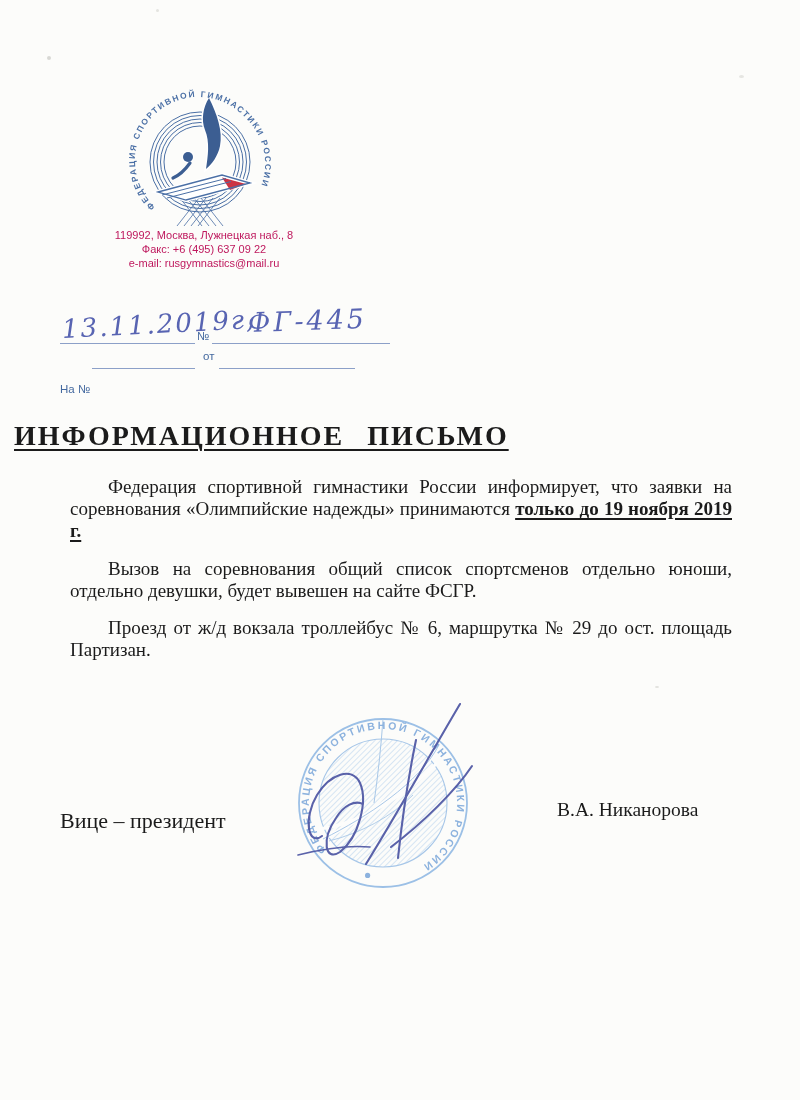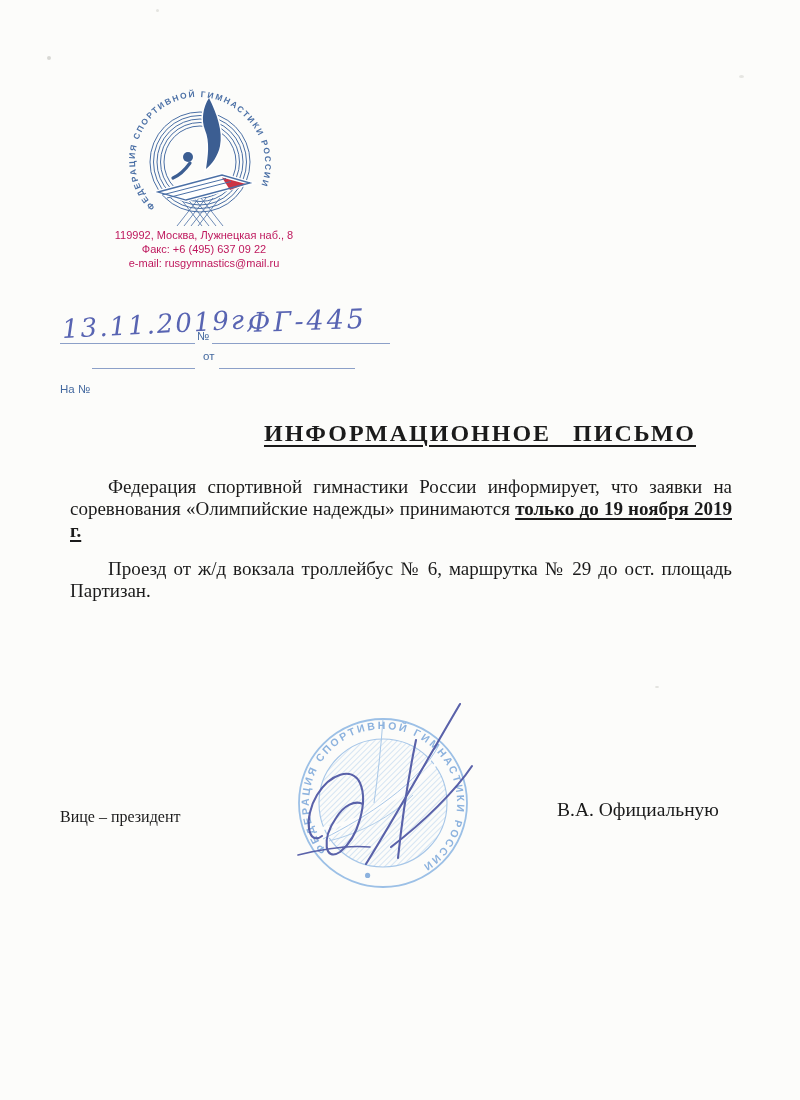--- a/index.html
+++ b/index.html
@@ -34,40 +34,40 @@
   .na-no{left:60px;top:355px;margin-top:28px;}
   .ot-label{left:203px;top:350px;}
   .u-line{position:absolute;height:0;border-bottom:1px solid #8ca0c8;}
   .u1a{left:60px;top:343px;width:135px;}
   .u1b{left:212px;top:343px;width:178px;}
   .u2a{left:92px;top:368px;width:103px;}
   .u2b{left:219px;top:368px;width:136px;}
 
   
   .title{
-    position:absolute;left:0;top:420px;width:696px;text-align:right;
-    font-size:24px;font-weight:bold;letter-spacing:2px;word-spacing:14px;
+    position:absolute;left:0;top:420px;width:696px;text-align:left;
+    font-size:28px;font-weight:bold;letter-spacing:2px;word-spacing:14px;
     text-indent:14px;
   }
   .title span{
     text-decoration:underline;text-decoration-thickness:2px;text-underline-offset:4px;
   }
 
   
   .body-text{
     position:absolute;left:55px;top:461px;width:692px;
     font-size:19px;line-height:22.2px;text-align:justify;
   }
   .body-text p{margin:15px;text-indent:38px;}
   .seg-b{font-weight:bold;}
   .seg-i{font-style:italic;}
   .seg-u{text-decoration:underline;text-decoration-thickness:1.8px;text-underline-offset:3px;}
 
   
-  .sign-position{position:absolute;left:60px;top:808px;font-size:16px;}
+  .sign-position{position:absolute;left:60px;top:808px;font-size:22px;}
   .sign-name{position:absolute;left:557px;top:799px;font-size:19.5px;}
   .stamp{position:absolute;left:271px;top:691px;width:224px;height:224px;}
   .signature-svg{position:absolute;left:0;top:0;width:800px;height:1100px;pointer-events:none;}
 </style>
 </head>
 <body>
 
 <div class="page">
 
   <div class="speck" style="left:47px;top:56px;width:4px;height:4px;background:#d8d8d4;"></div>
@@ -127,20 +127,21 @@
   <div class="u-line u2a"></div>
   <div class="blue-label ot-label">от</div>
   <div class="u-line u2b"></div>
 
   <div class="title">
     <span>ИНФОРМАЦИОННОЕ ПИСЬМО</span>
   </div>
 
   <div class="body-text">
       <p><span>Федерация спортивной гимнастики России информирует, что заявки на соревнования «Олимпийские надежды» принимаются </span><span class="seg-b seg-u">только до 19 ноября 2019 г.</span></p>
+      <p><span>Вызов на соревнования общий список спортсменов отдельно юноши, отдельно девушки, будет вывешен на сайте ФСГР.</span></p>
       <p><span>Проезд от ж/д вокзала троллейбус № 6, маршрутка № 29 до ост. площадь Партизан.</span></p>
     </div>
 
   <svg class="stamp" viewBox="0 0 224 224">
     <defs>
       <pattern id="hatch" width="4" height="4" patternUnits="userSpaceOnUse" patternTransform="rotate(45)">
         <line x1="0" y1="0" x2="0" y2="4" stroke="#bcd5ee" stroke-width="1.2"></line>
       </pattern>
       <path id="stampCircle" d="M 55.3 159.6 A 74 74 0 1 1 168.7 64.4 A 74 74 0 1 1 55.3 159.6"></path>
     </defs>
@@ -164,15 +165,15 @@
     <g fill="none" stroke="#4d55a3" stroke-width="2.1" stroke-linecap="round" opacity="0.92">
       <path d="M 322 836 C 308 847 303 818 317 795 C 330 774 352 766 360 783 C 368 801 359 837 340 852 C 325 862 321 840 336 818 C 344 805 355 800 363 804"></path>
       <path d="M 398 858 C 402 820 409 774 416 740"></path>
       <path d="M 366 864 C 398 812 434 748 460 704"></path>
       <path d="M 472 766 C 456 790 424 822 391 847"></path>
       <path d="M 298 855 C 322 849 348 845 370 847" stroke-width="1.6"></path>
     </g>
   </svg>
 
   <div class="sign-position">Вице – президент</div>
-  <div class="sign-name">В.А. Официальную</div>
+  <div class="sign-name">В.А. Никанорова</div>
 
 </div>
 
 </body></html>

